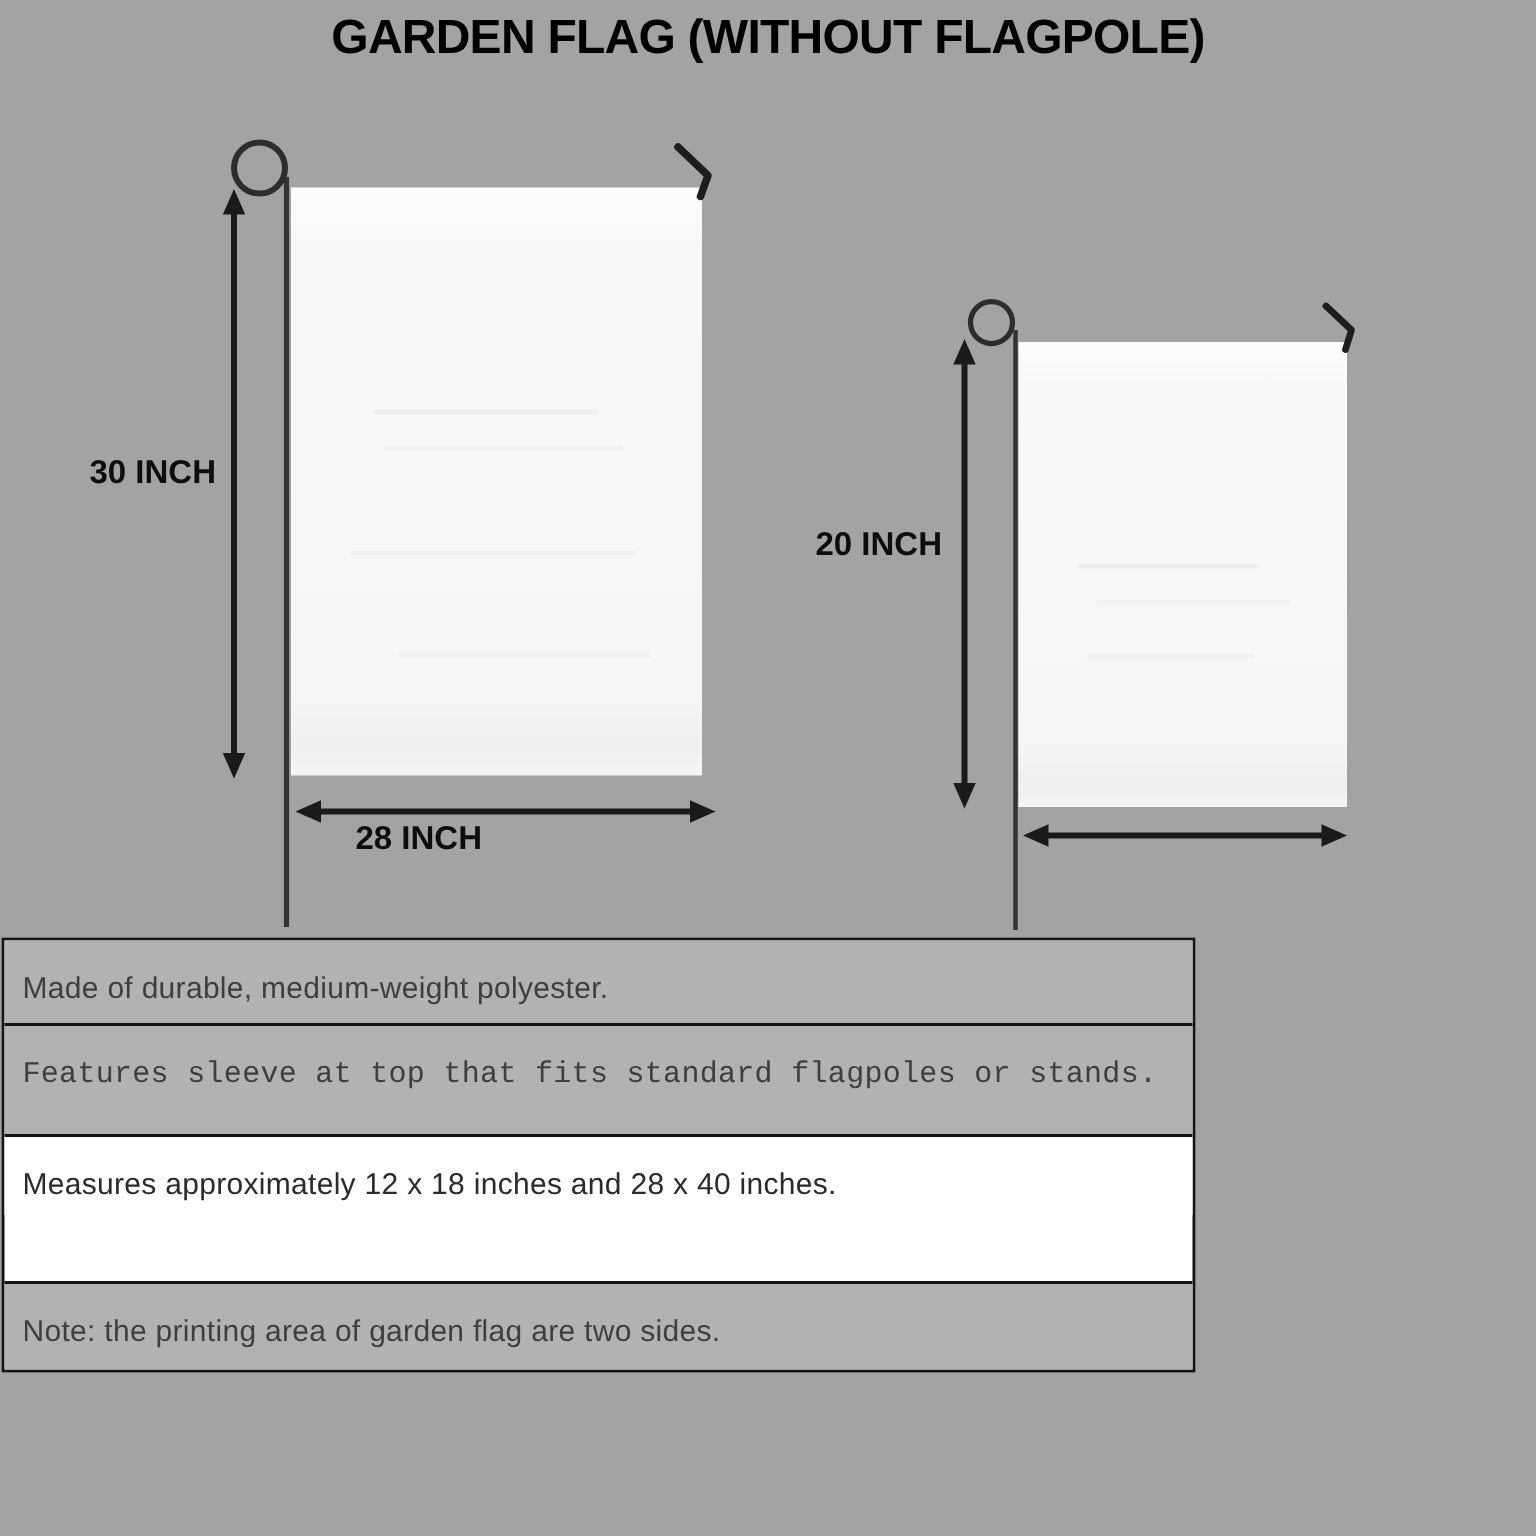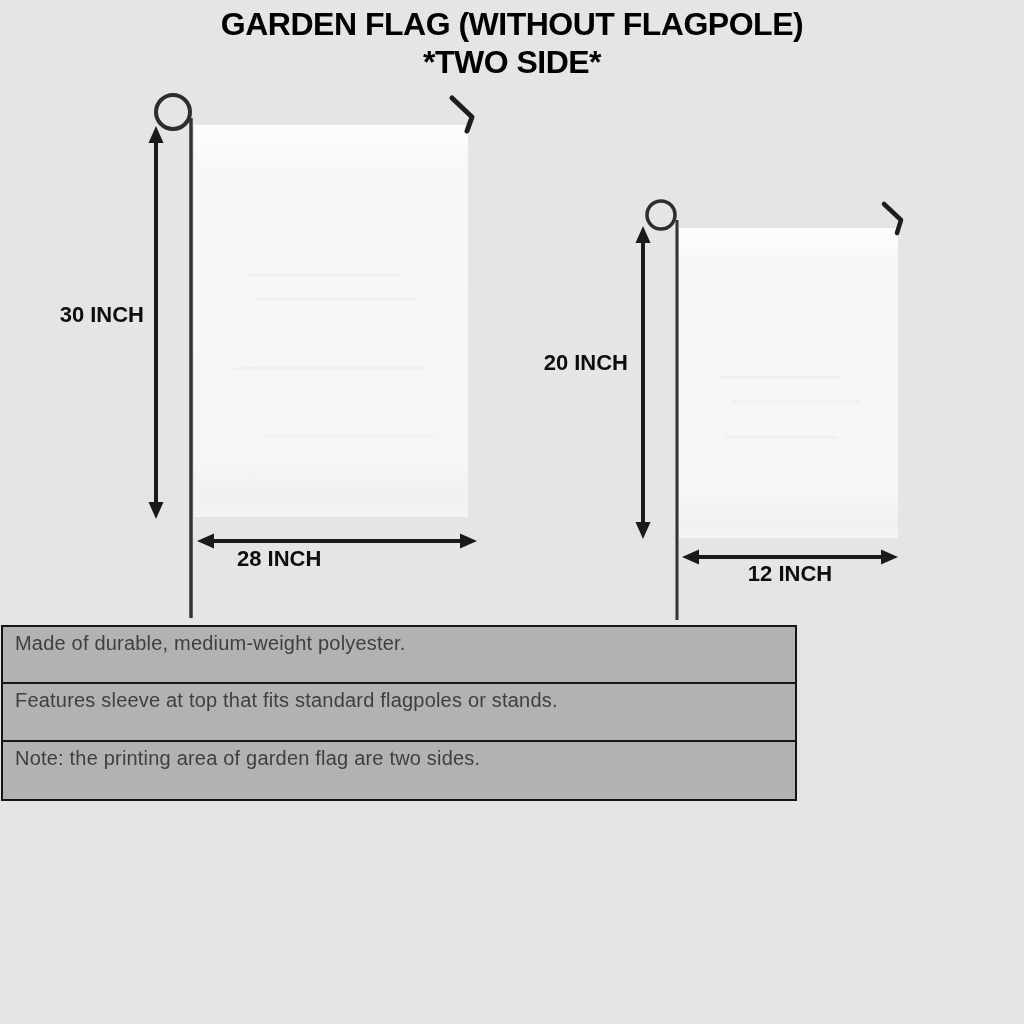--- a/index.html
+++ b/index.html
@@ -10,21 +10,21 @@
     --pole:#333331;
     --arrow:#1a1a1a;
     --title-text:#000000;
     --table-text-gray:#3f3f3f;
     --table-text-white:#2b2b2b;
   }
   html,body{margin:0;padding:0;background:#ffffff;}
   #page-root{
     position:relative;
     width:1024px;height:1024px;
-    background:#e5e5e5;
+    background:#a3a3a3;
     overflow:hidden;
     font-family:"Liberation Sans", sans-serif;
   }
   .title-line{
     position:absolute;left:0;width:1024px;
     text-align:center;
     font-weight:900;
     font-size:32px;
     letter-spacing:-0.5px;
     color:var(--title-text);
@@ -59,41 +59,40 @@
   #label-12{left:690px;top:563px;width:200px;text-align:center;}
 
   #features-table{
     position:absolute;left:1px;top:625px;width:792px;
     border:2px solid var(--table-border);
     z-index:4;
     background:#fff;
   }
   .feature-row{
     box-sizing:border-box;
-    padding:4px 12px 0 12px;
+    padding:20px 12px 0 12px;
     font-size:20px;
     letter-spacing:0.2px;
     line-height:1.25;
   }
   .feature-row.gray{background:var(--row-gray);color:var(--table-text-gray);}
   .feature-row.white{background:var(--row-white);color:var(--table-text-white);}
   .feature-row + .feature-row{border-top:2px solid var(--table-border);}
   #feature-row-0{height:55px;}
   #feature-row-1{height:59px;}
-  #feature-row-2{height:58px;}
+  #feature-row-2{height:74px;font-family:Liberation Mono, monospace;}
   #feature-row-3{height:54px;}
-  #feature-row-4{height:59px;}
+  #feature-row-4{height:59px;margin-top:44px;}
 </style>
 </head>
 <body>
 
 <div id="page-root">
 
   <div id="title-line-1" class="title-line">GARDEN FLAG (WITHOUT FLAGPOLE)</div>
-  <div id="title-line-2" class="title-line">*TWO SIDE*</div>
 
   <div id="large-flag" class="flag">
     <div class="fold" style="top:148px;left:55px;width:150px;"></div>
     <div class="fold" style="top:172px;left:62px;width:160px;background:#f0f0f0;"></div>
     <div class="fold" style="top:242px;left:40px;width:190px;background:#efefef;"></div>
     <div class="fold" style="top:310px;left:72px;width:168px;background:#f0f0f0;"></div>
   </div>
 
   <div id="small-flag" class="flag">
     <div class="fold" style="top:148px;left:40px;width:120px;"></div>
@@ -132,21 +131,21 @@
     <g fill="var(--arrow)">
       <line x1="698" y1="557" x2="882" y2="557" stroke="var(--arrow)" stroke-width="4"></line>
       <polygon points="682,557 699,549.5 699,564.5"></polygon>
       <polygon points="898,557 881,549.5 881,564.5"></polygon>
     </g>
   </svg>
 
   <div id="label-40" class="dim-label">30 INCH</div>
   <div id="label-28" class="dim-label">28 INCH</div>
   <div id="label-18" class="dim-label">20 INCH</div>
-  <div id="label-12" class="dim-label">12 INCH</div>
 
   <div id="features-table">
     <div id="feature-row-0" class="feature-row gray">Made of durable, medium-weight polyester.</div>
     <div id="feature-row-2" class="feature-row gray">Features sleeve at top that fits standard flagpoles or stands.</div>
+    <div id="feature-row-3" class="feature-row white">Measures approximately 12 x 18 inches and 28 x 40 inches.</div>
     <div id="feature-row-4" class="feature-row gray">Note: the printing area of garden flag are two sides.</div>
   </div>
 
 </div>
 
 </body></html>

